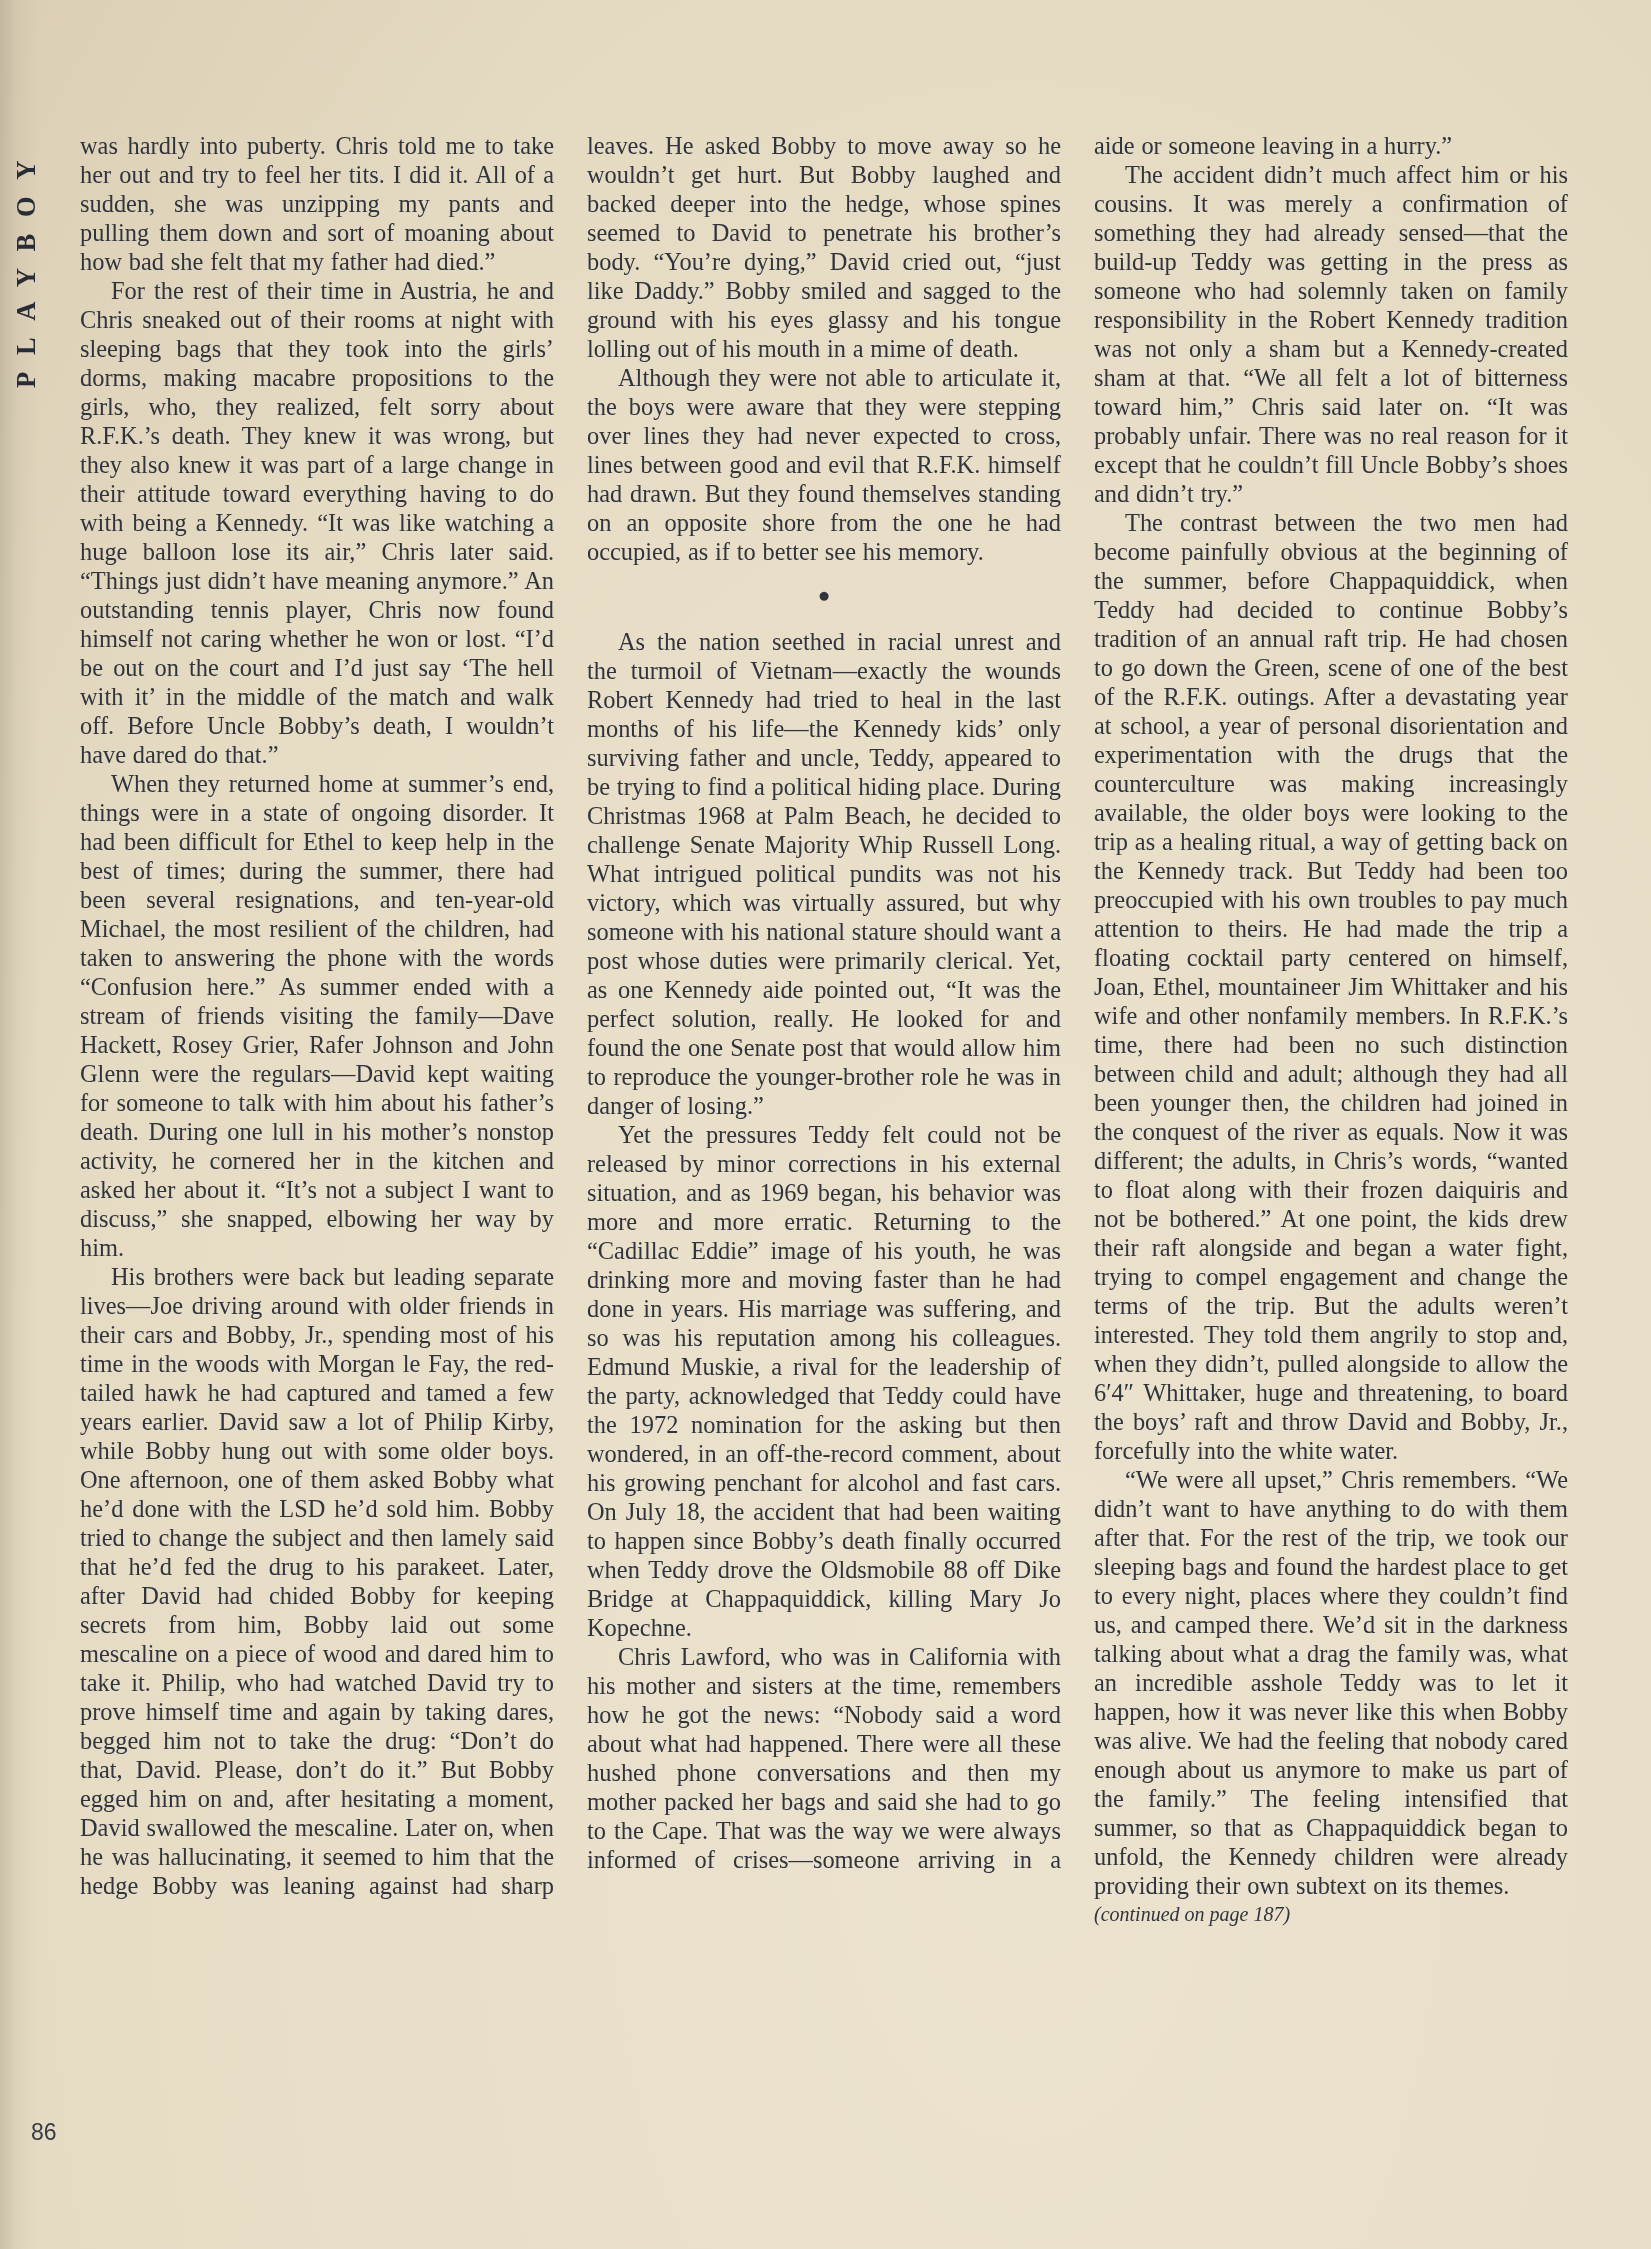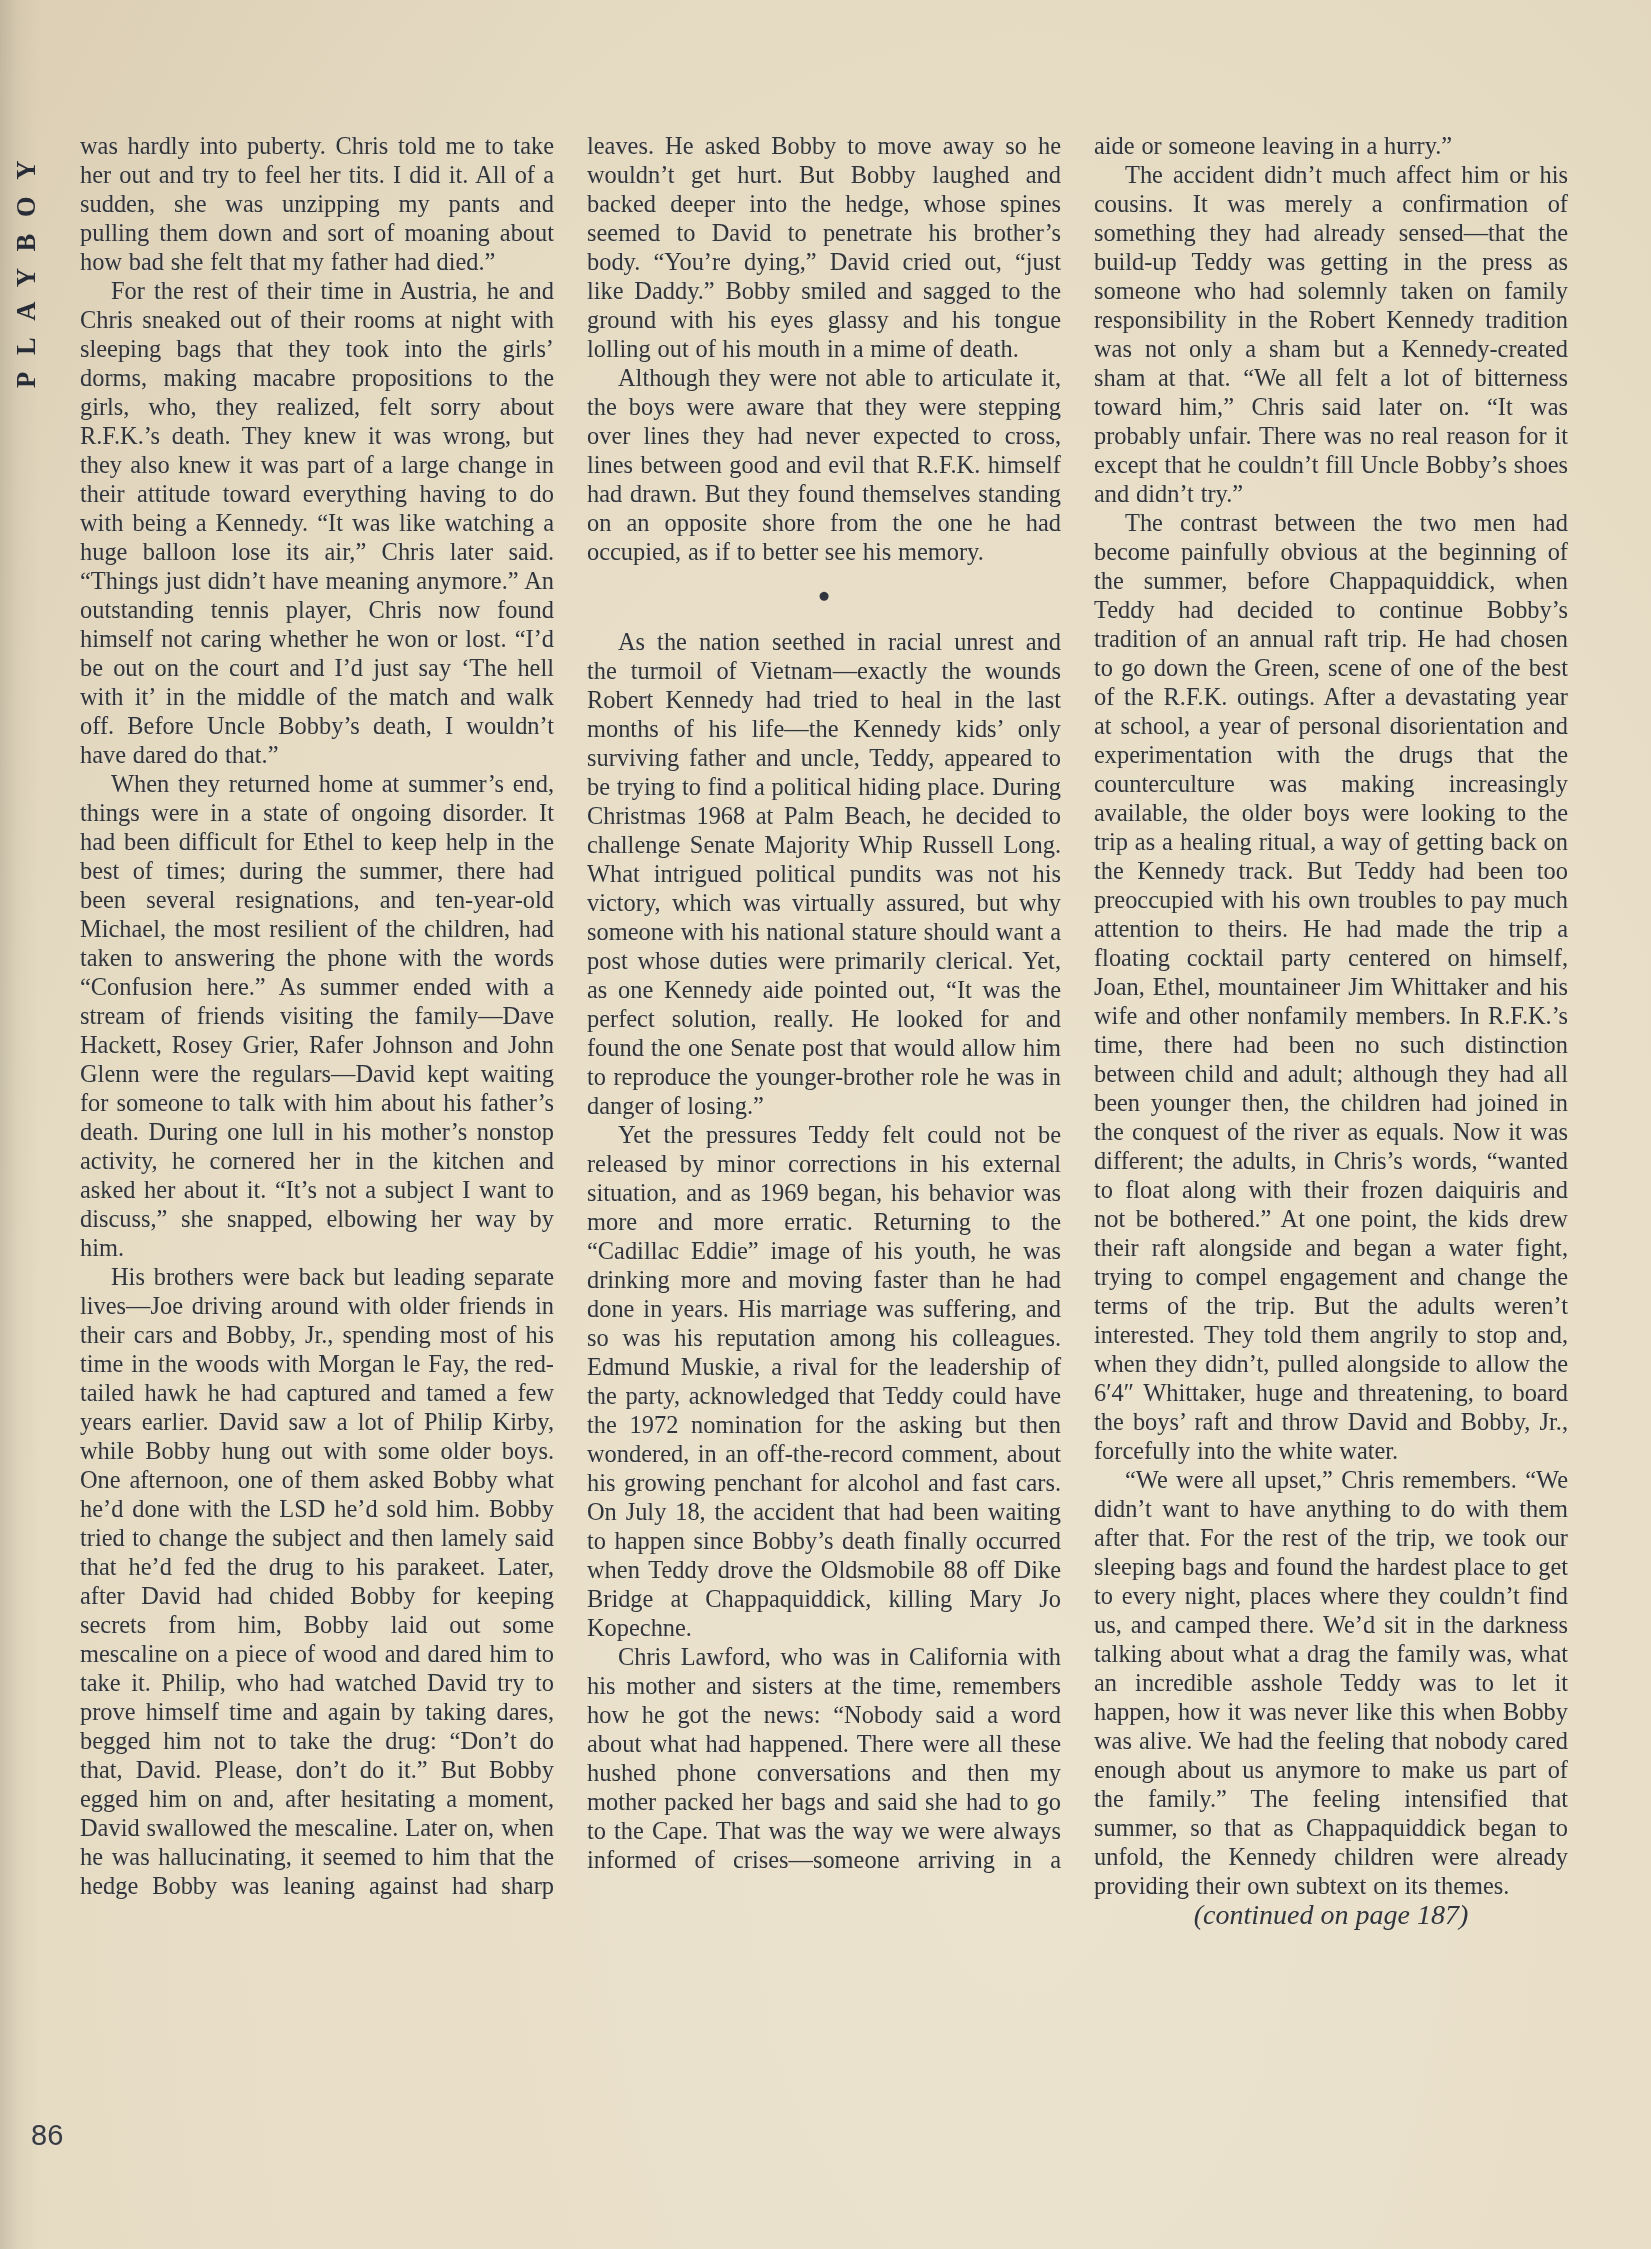--- a/index.html
+++ b/index.html
@@ -56,32 +56,32 @@
   .para.flow { text-align-last: justify; }
   .section-break {
     text-align: center;
     font-size: 21px;
     line-height: 29px;
     margin: 15.3px 0 16.7px 0;
     color: #2f343d;
   }
   .continuation {
     margin: 0;
-    font-size: 28px;
+    font-size: 20px;
     line-height: 29px;
-    text-align: center;
+    text-align: left;
     font-style: italic;
     color: #2f343d;
   }
   .page-number {
     position: absolute;
     left: 31px;
     top: 2119px;
     font-family: "Liberation Sans", sans-serif;
-    font-size: 29px;
+    font-size: 23px;
     color: #363b45;
   }
 </style>
 </head>
 <body>
 
 <div class="page">
   <div class="masthead">PLAYBOY</div>
 
   <div class="columns">

